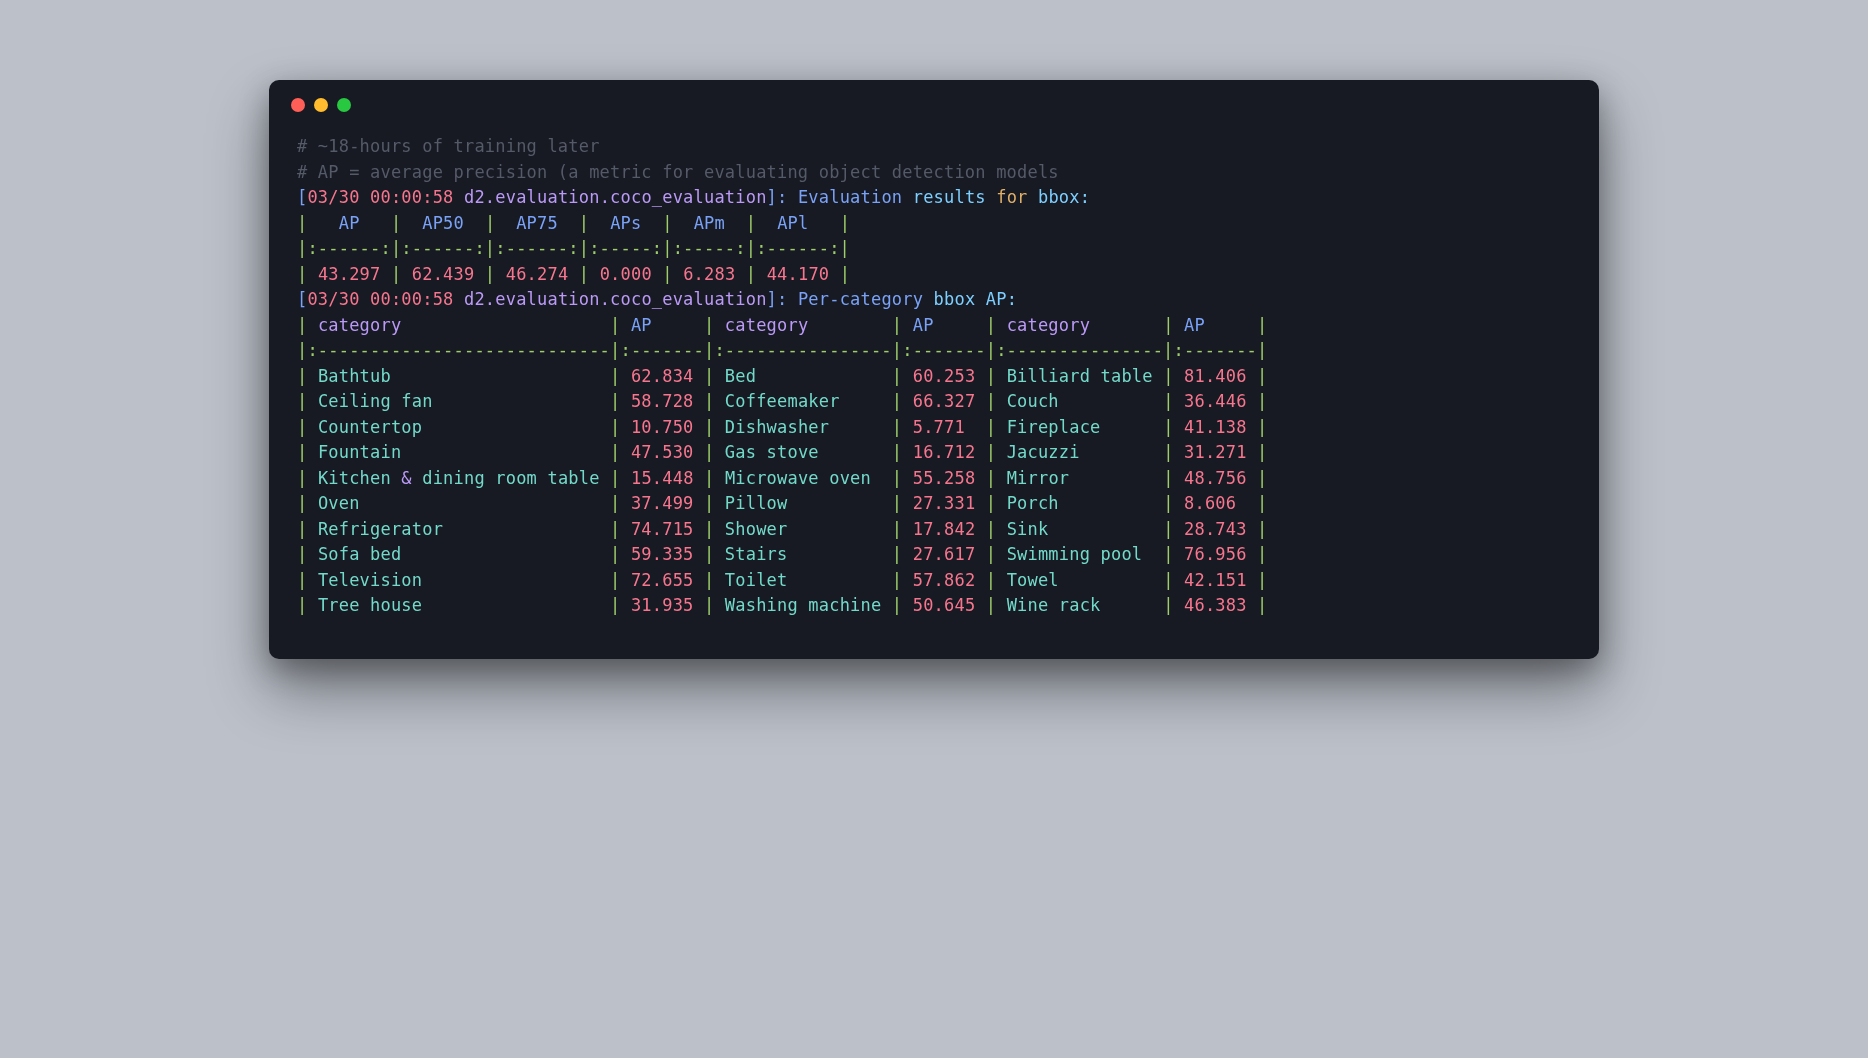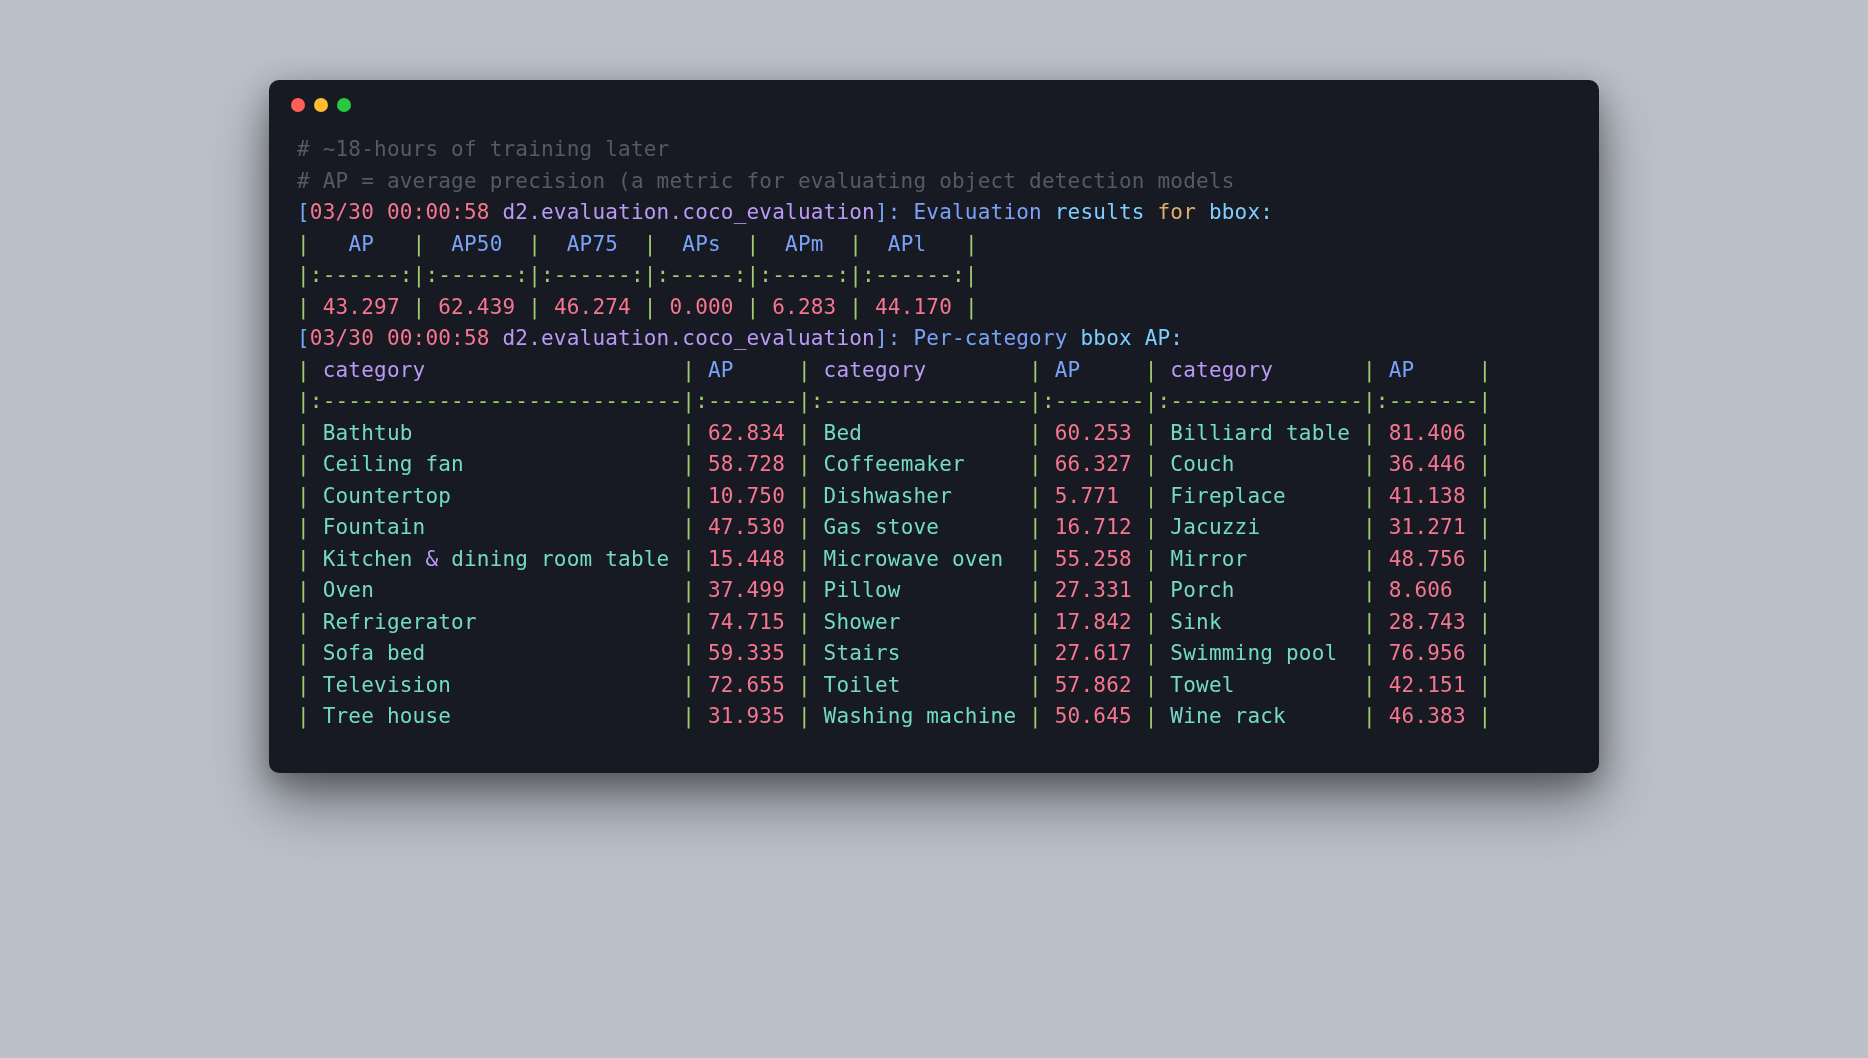--- a/index.html
+++ b/index.html
@@ -28,21 +28,21 @@
     .dot {
       width: 14px;
       height: 14px;
       border-radius: 50%;
     }
     .dot.red { background: #ff5f57; }
     .dot.yellow { background: #febc2e; }
     .dot.green { background: #28c840; }
     .terminal-body {
       padding: 14px 28px 40px 28px;
-      font-size: 21px;
+      font-size: 17px;
       line-height: 1.50;
       white-space: pre;
       color: #555a68;
       letter-spacing: 0.2px;
     }
     .c-comment { color: #555a68; }
     .c-bracket { color: #7aa2f7; }
     .c-red     { color: #f7768e; }
     .c-orange  { color: #e0af68; }
     .c-module  { color: #bb9af7; }

